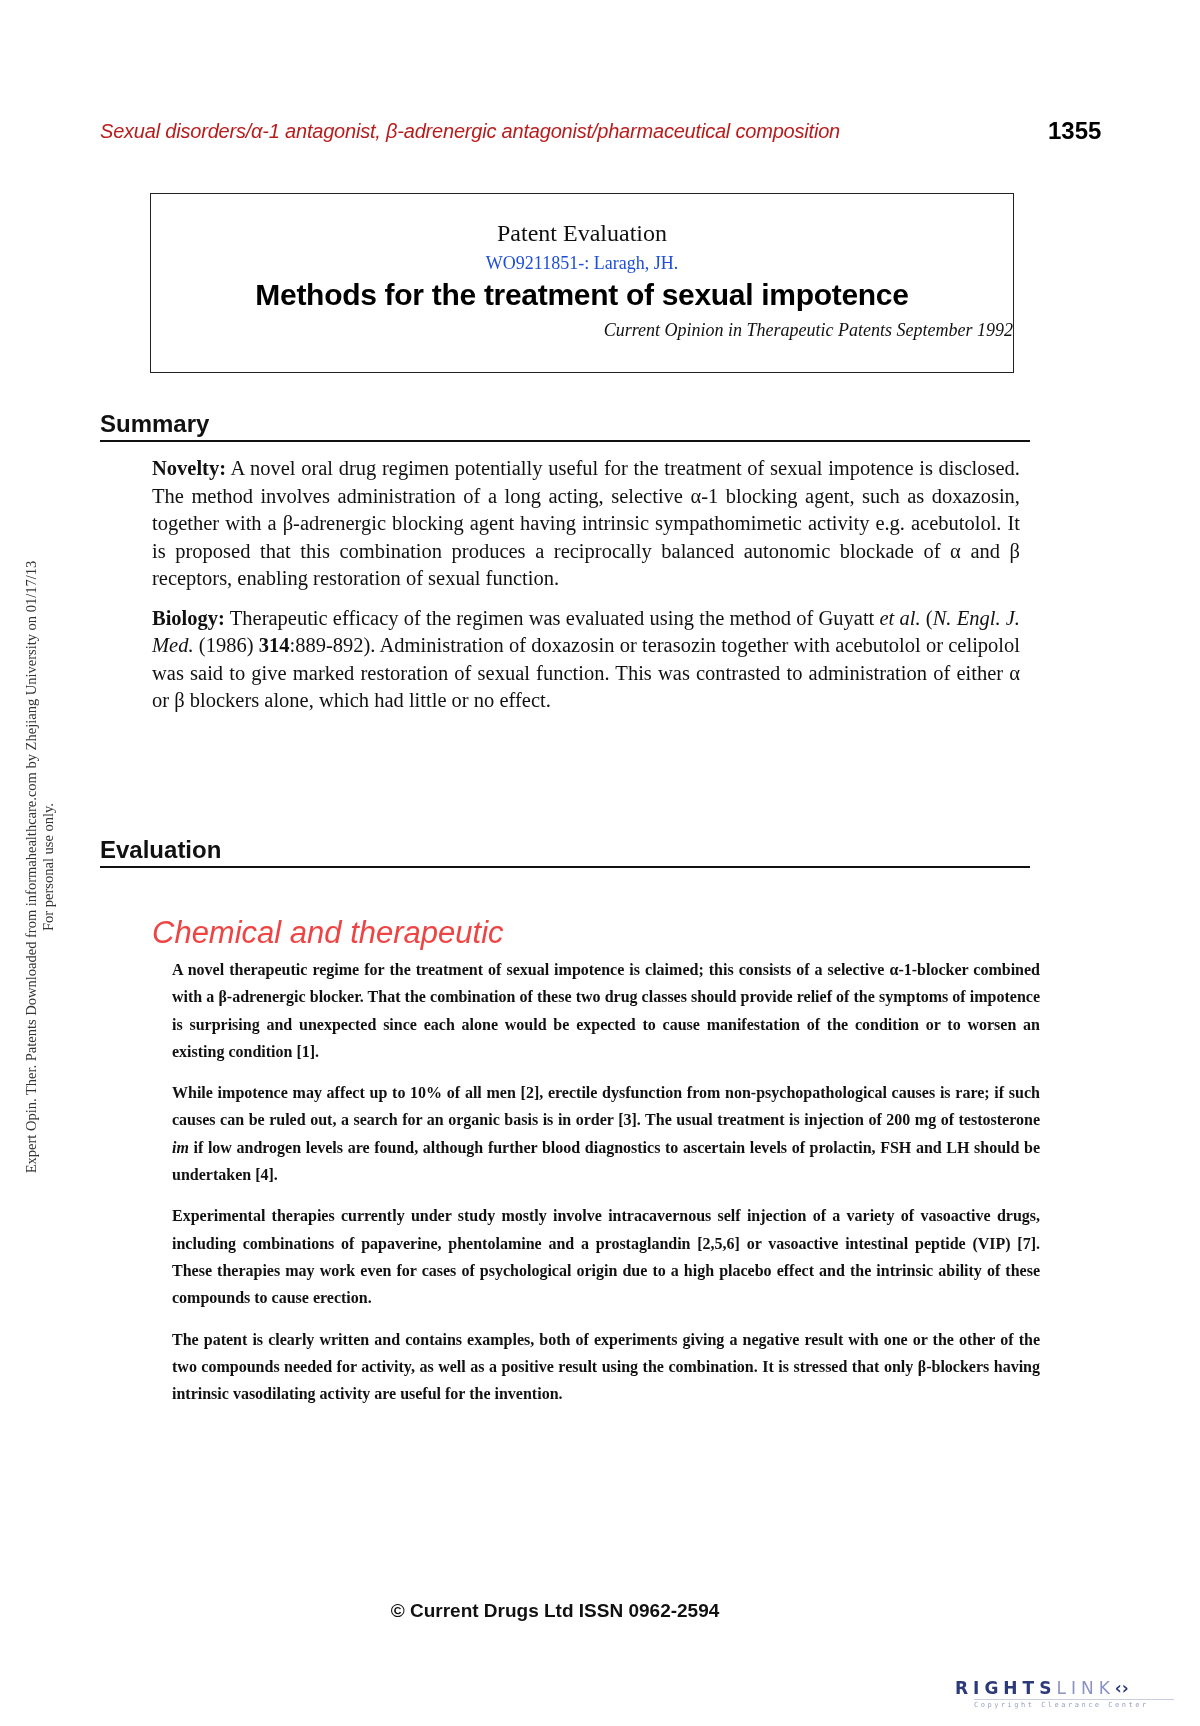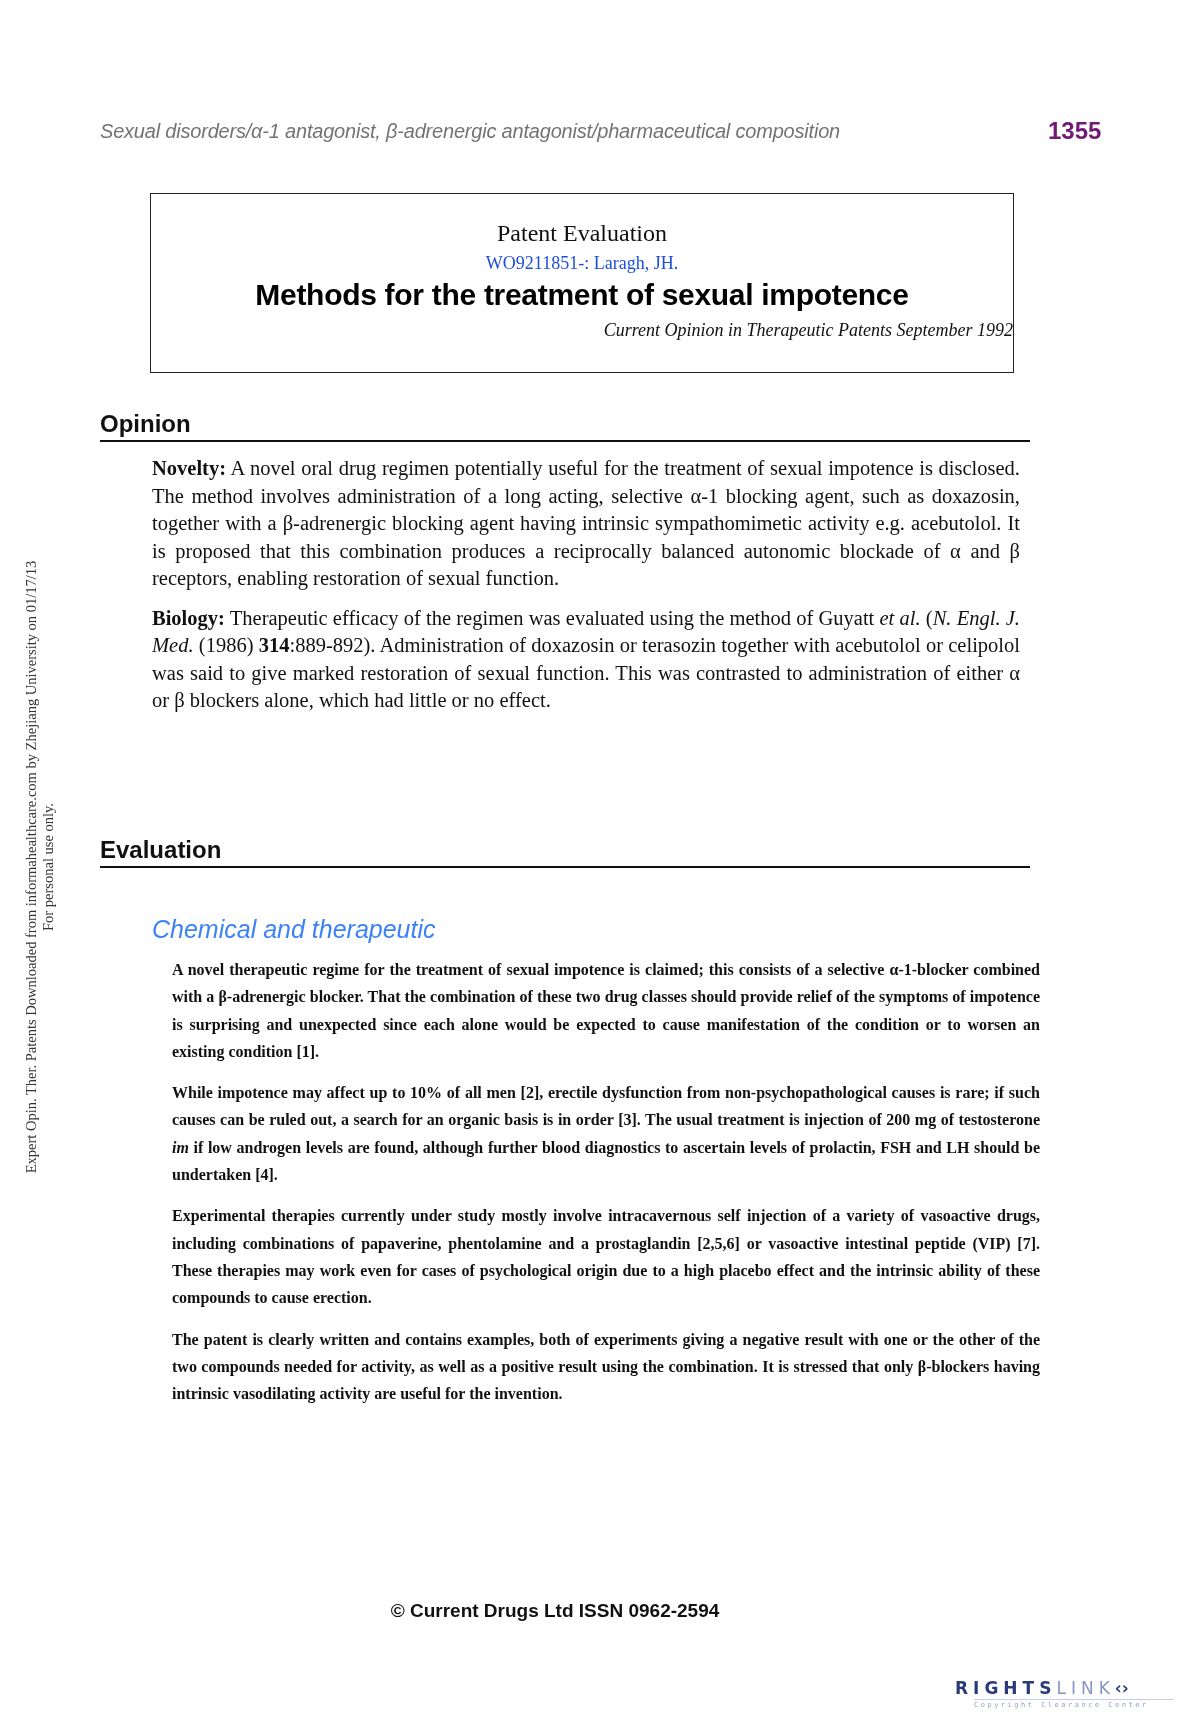--- a/index.html
+++ b/index.html
@@ -2,26 +2,26 @@
 <html><head>
 <meta charset="utf-8">
 <style>
   html, body { margin: 0; padding: 0; background: #ffffff; }
   body { width: 1200px; height: 1726px; position: relative; overflow: hidden; color: #111; }
   .abs { position: absolute; }
 
   .running-title {
     left: 100px; top: 120px;
     font-family: "Liberation Sans", sans-serif; font-style: italic;
-    font-size: 20px; color: #737373; letter-spacing: -0.2px;
+    font-size: 20px; color: #b91c1c; letter-spacing: -0.2px;
   }
   .page-number {
     left: 1048px; top: 117px;
     font-family: "Liberation Sans", sans-serif; font-weight: bold;
-    font-size: 24px; color: #701a75;
+    font-size: 24px; color: #000000;
   }
 
   .title-box {
     left: 150px; top: 193px; width: 864px; height: 180px;
     border: 1.5px solid #222; box-sizing: border-box;
     text-align: center;
   }
   .box-kicker {
     margin-top: 26px;
     font-family: "Liberation Serif", serif; font-size: 24px; color: #111;
@@ -55,21 +55,21 @@
     font-family: "Liberation Serif", serif; font-size: 20.5px;
     line-height: 27.5px; text-align: justify; color: #111;
   }
   .body-block p { margin: 0 0 12px 0; }
   .summary-block { top: 455px; }
   .lead { font-weight: bold; }
 
   .subheading {
     left: 152px; top: 915px;
     font-family: "Liberation Sans", sans-serif; font-style: italic;
-    font-size: 25px; color: #3b82f6;
+    font-size: 31px; color: #ef4444;
   }
   .eval-block {
     top: 956px; font-weight: bold; font-size: 16px; line-height: 27.3px; margin-left: 20px;
   }
   .eval-block p { margin: 0 0 14px 0; }
 
   .footer {
     left: 0; width: 1110px; top: 1600px; text-align: center;
     font-family: "Liberation Sans", sans-serif; font-weight: bold;
     font-size: 19px; color: #111;
@@ -104,21 +104,21 @@
 <div class="abs running-title">Sexual disorders/α-1 antagonist, β-adrenergic antagonist/pharmaceutical composition</div>
 <div class="abs page-number">1355</div>
 
 <div class="abs title-box">
   <div class="box-kicker">Patent Evaluation</div>
   <div class="box-ref">WO9211851-: Laragh, JH.</div>
   <div class="box-title">Methods for the treatment of sexual impotence</div>
   <div class="box-source">Current Opinion in Therapeutic Patents September 1992</div>
 </div>
 
-<div class="abs section-heading sec-summary">Opinion</div>
+<div class="abs section-heading sec-summary">Summary</div>
 
 <div class="abs body-block summary-block">
   <p><span class="lead">Novelty:</span><span> A novel oral drug regimen potentially useful for the treatment of sexual impotence is disclosed. The method involves administration of a long acting, selective α-1 blocking agent, such as doxazosin, together with a β-adrenergic blocking agent having intrinsic sympathomimetic activity e.g. acebutolol. It is proposed that this combination produces a reciprocally balanced autonomic blockade of α and β receptors, enabling restoration of sexual function.</span></p>
   <p><span class="lead">Biology:</span><span> Therapeutic efficacy of the regimen was evaluated using the method of Guyatt </span><i>et al.</i><span> (</span><i>N. Engl. J. Med.</i><span> (1986) </span><b>314</b><span>:889-892). </span><span>Administration of doxazosin or terasozin together with acebutolol or celipolol was said to give marked restoration of sexual function. This was contrasted to administration of either α or β blockers alone, which had little or no effect.</span></p>
 </div>
 
 <div class="abs section-heading sec-eval">Evaluation</div>
 
 <div class="abs subheading">Chemical and therapeutic</div>
 

